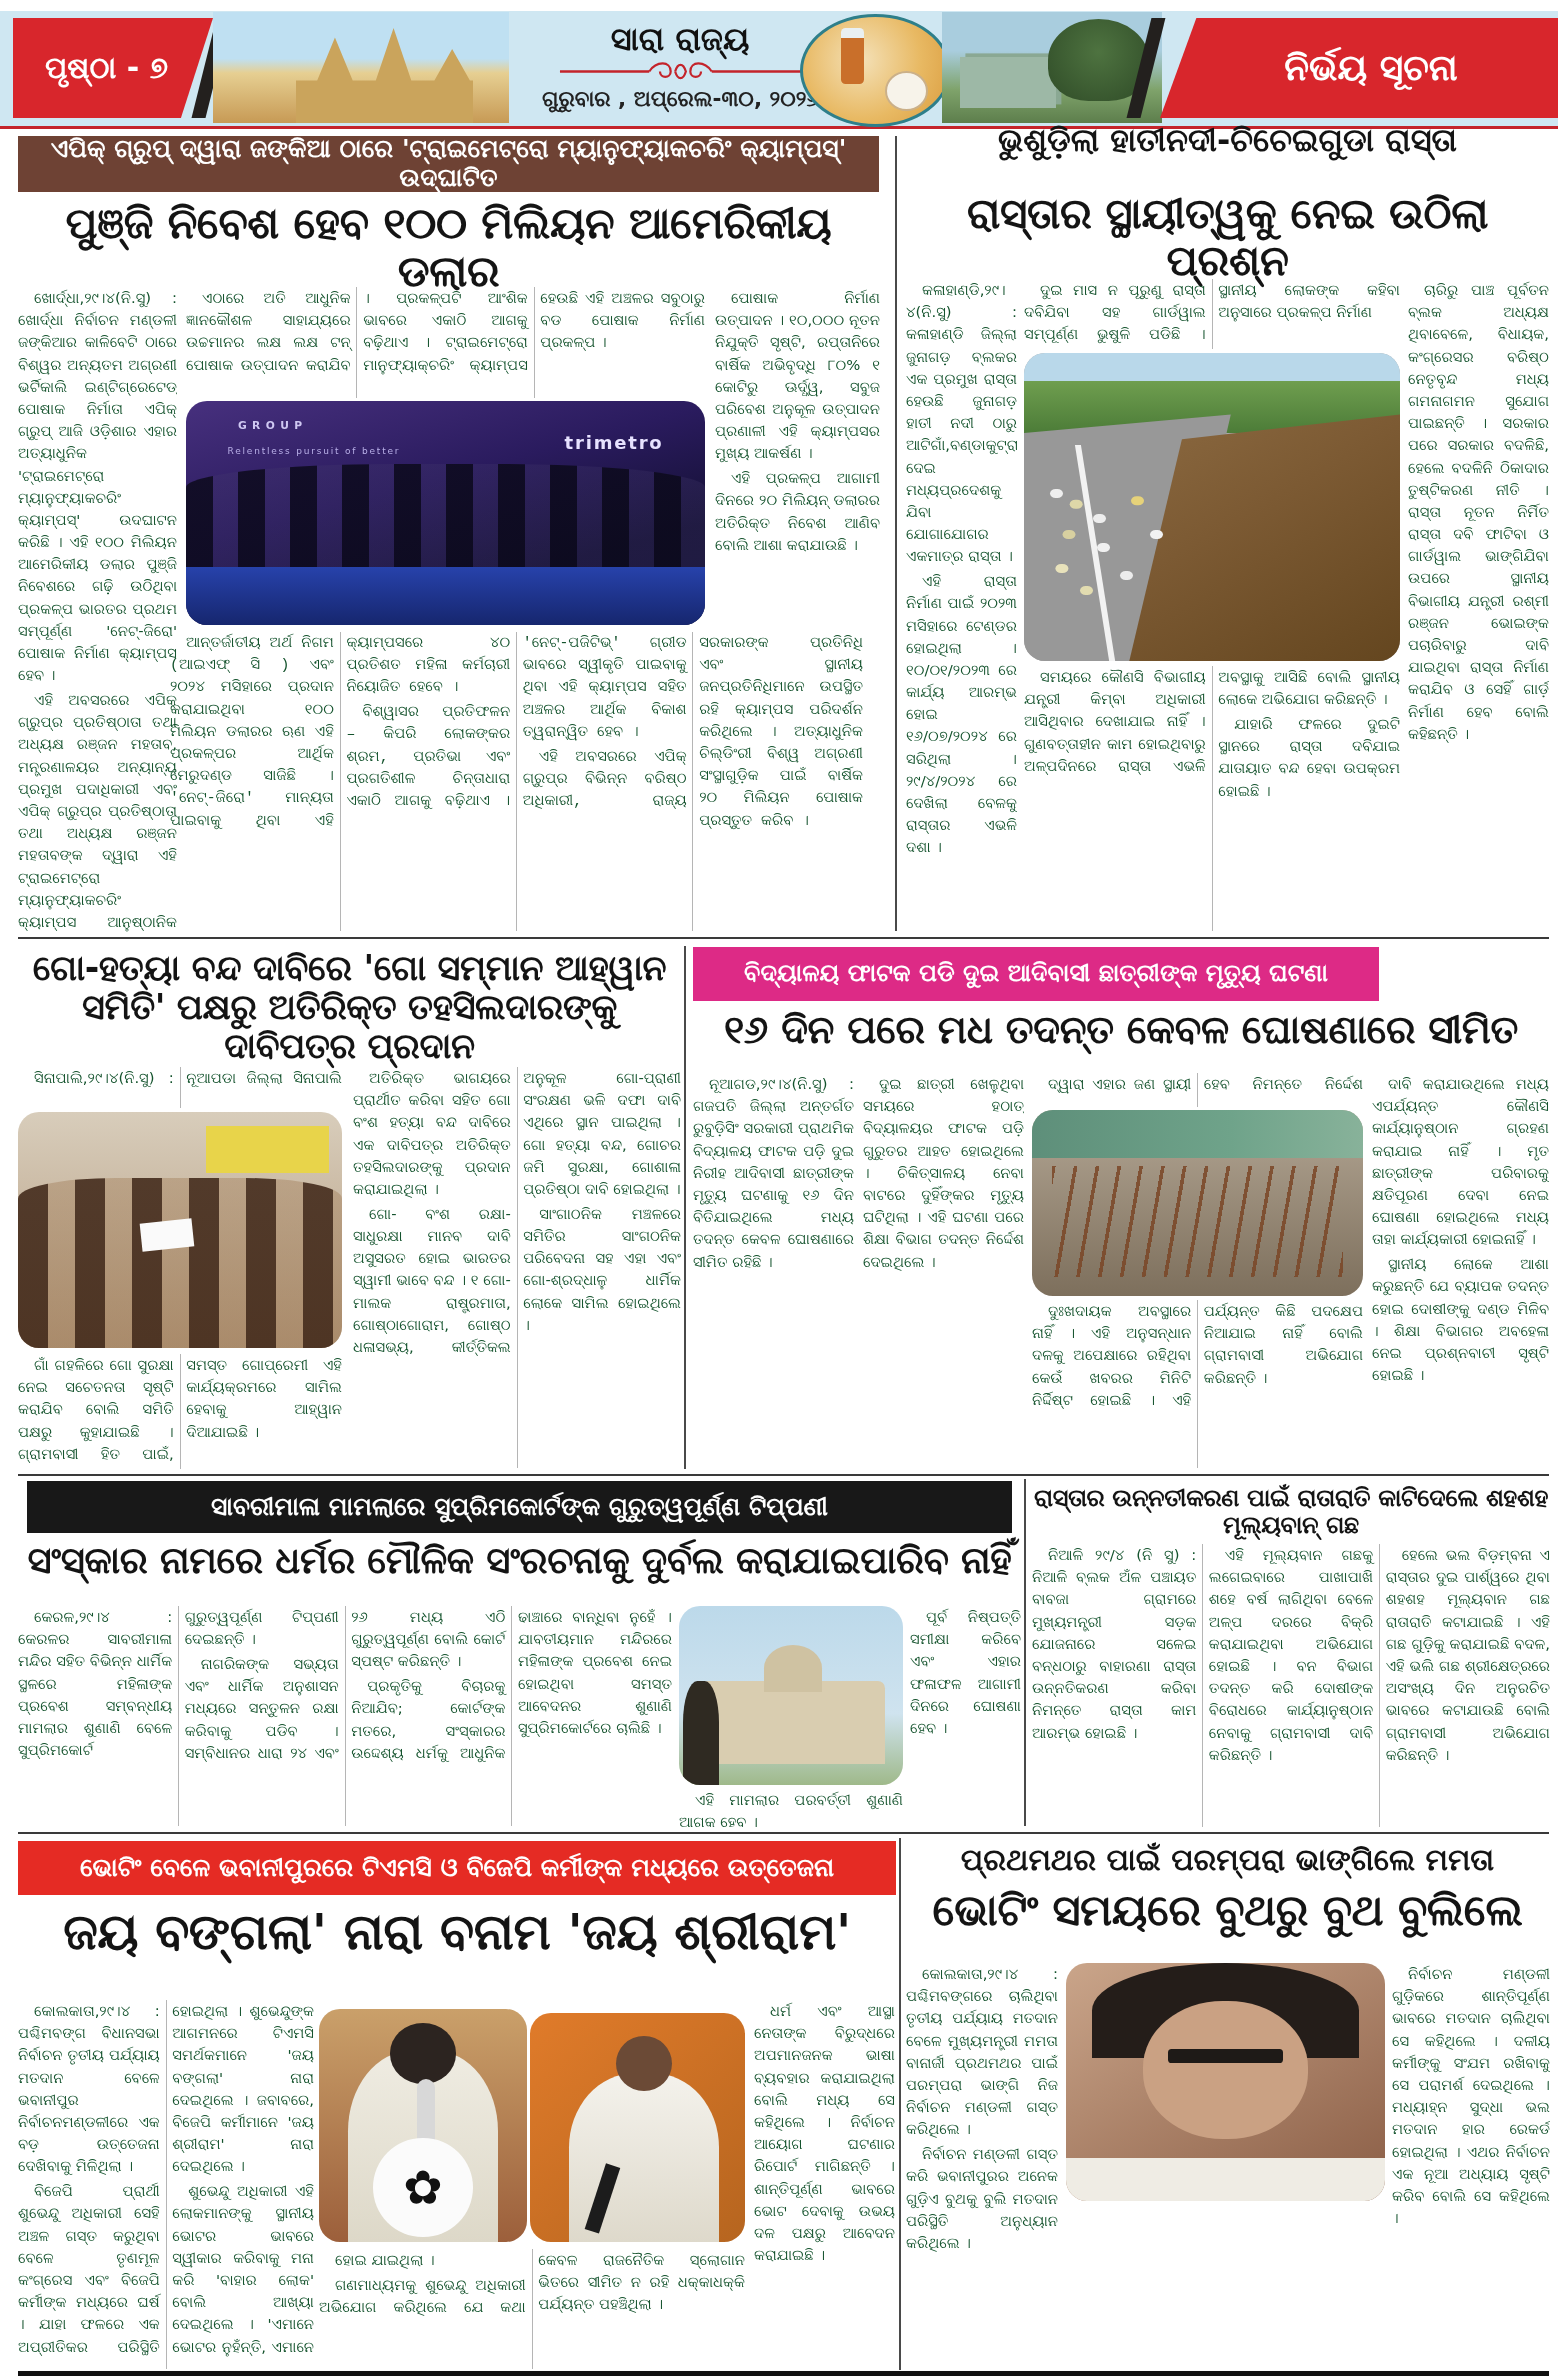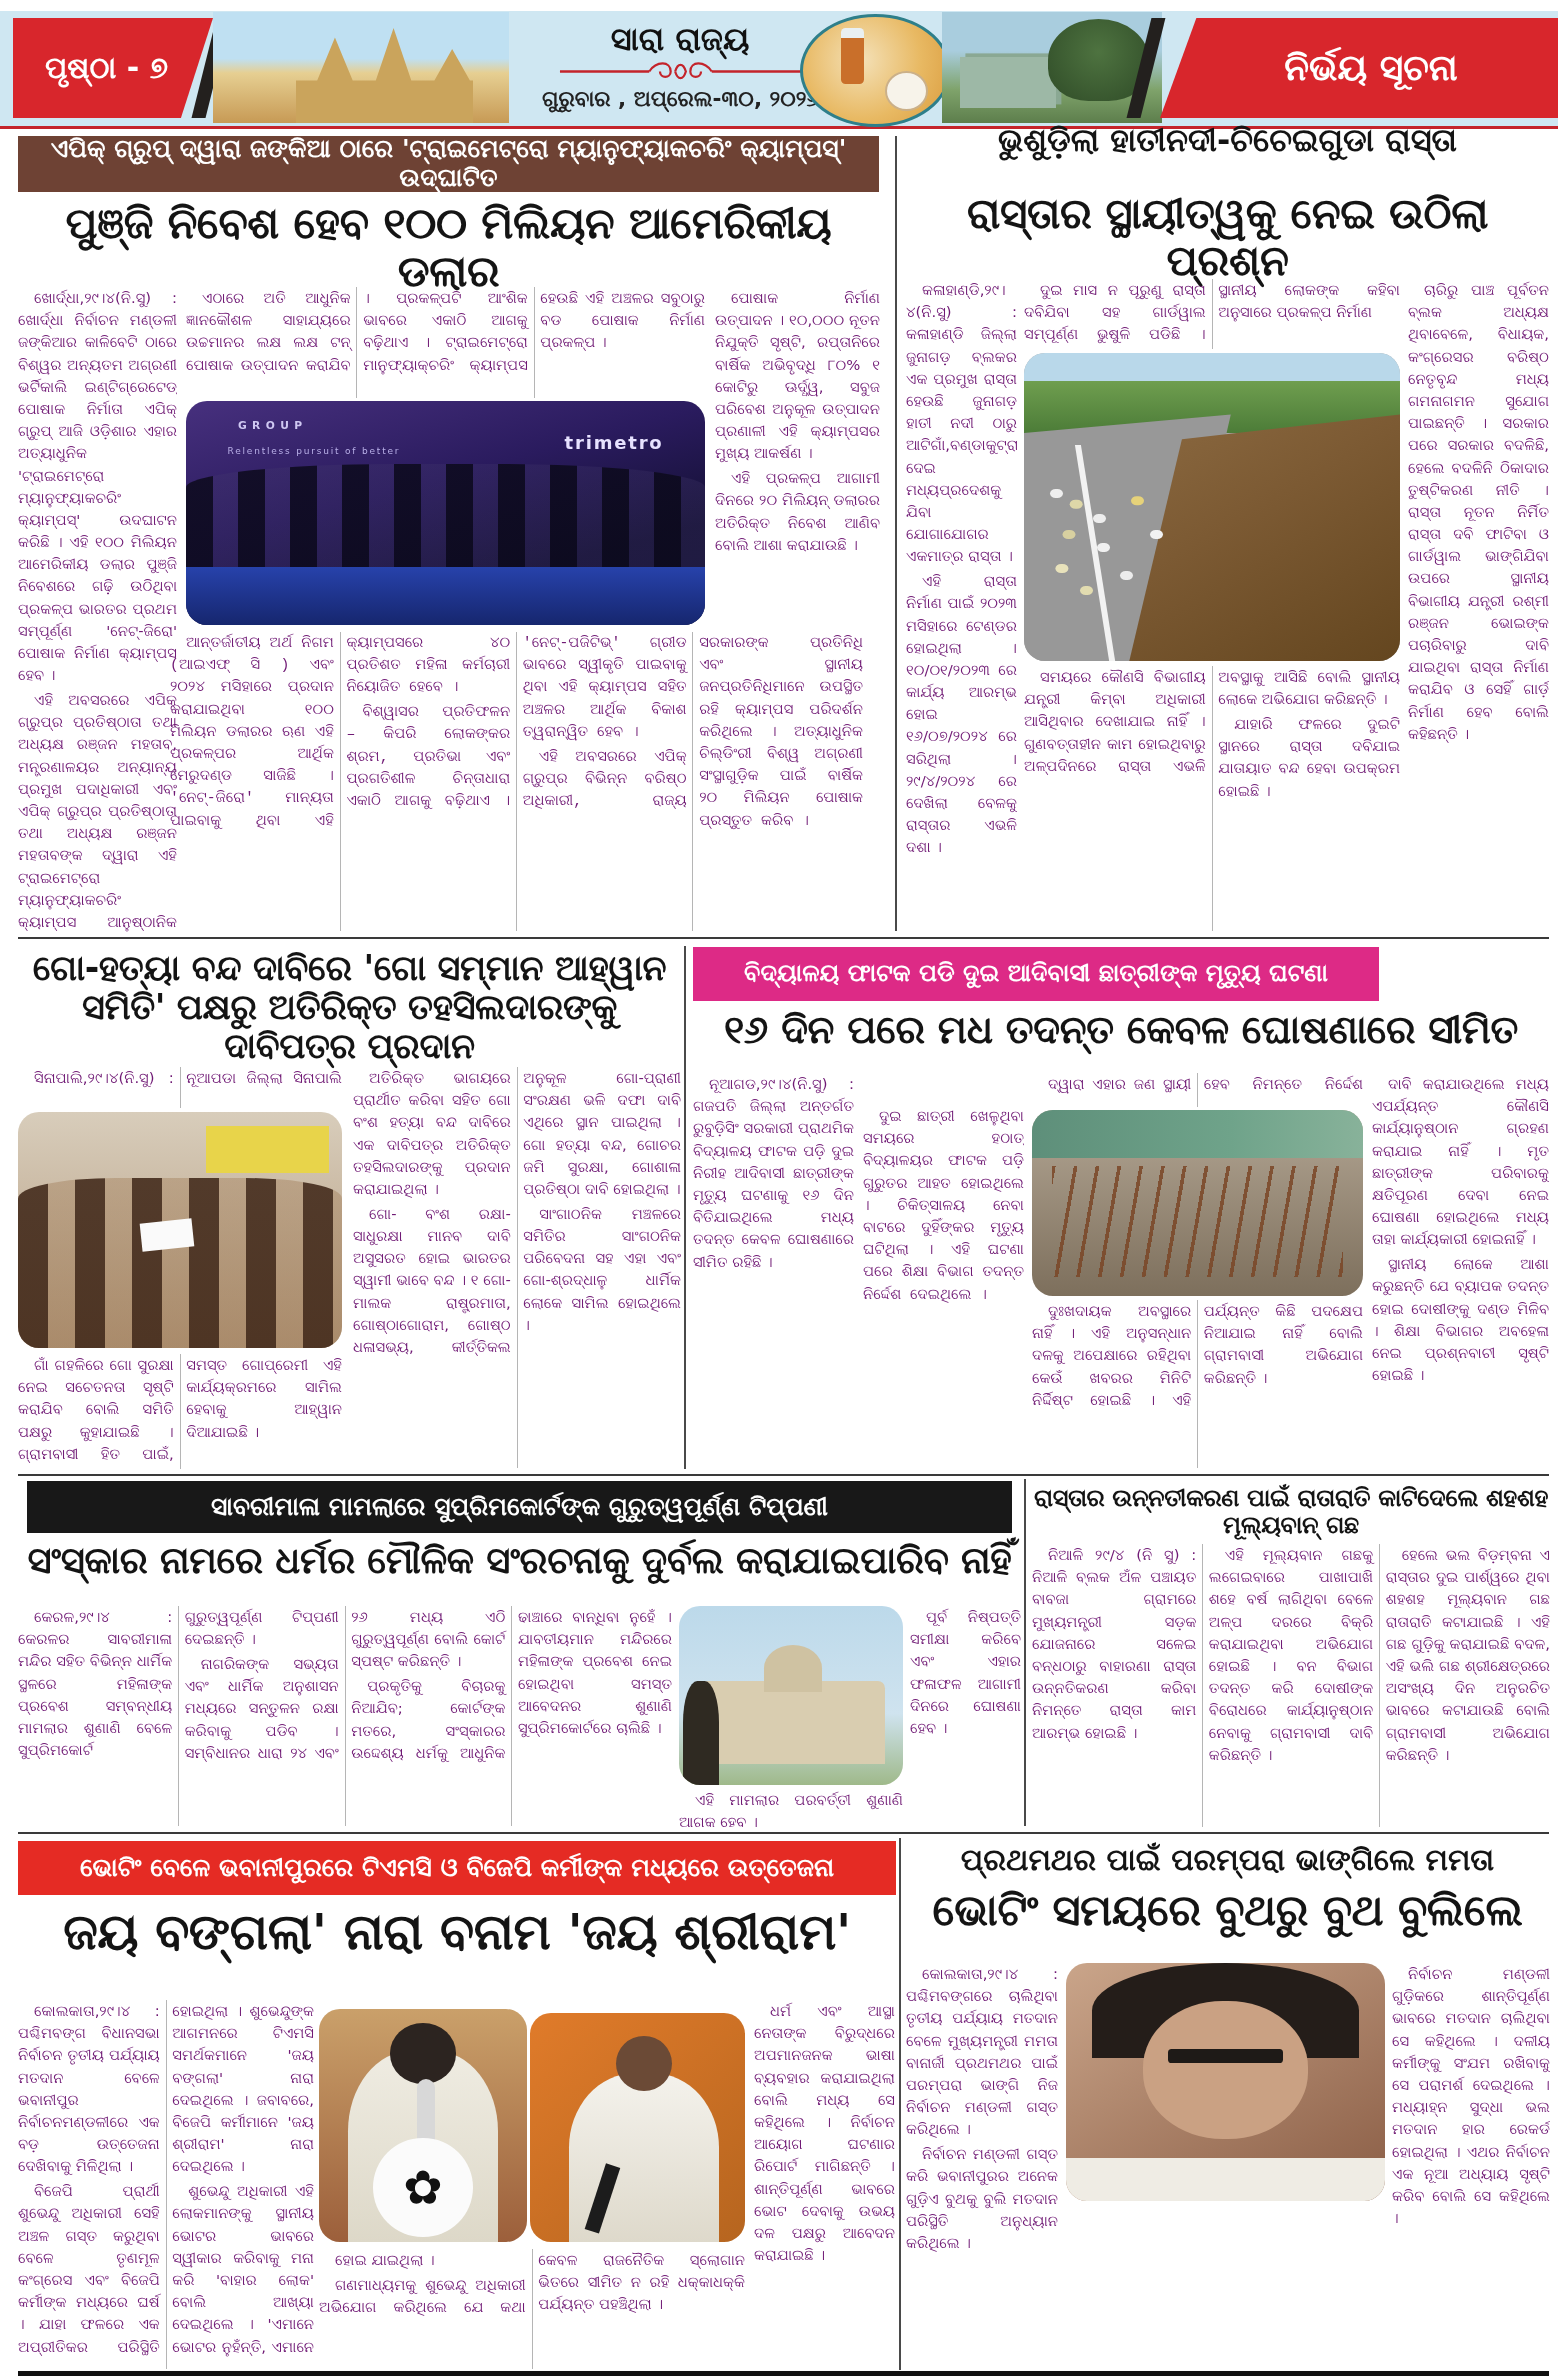--- a/index.html
+++ b/index.html
@@ -29,21 +29,21 @@
   .flourish{left:555px;top:59px;width:251px;height:25px;}
 
   
   .kicker{color:#fff;font-weight:bold;text-align:center;display:flex;align-items:center;justify-content:center;line-height:1.15;}
   .k-a1{background:#6e4234;font-size:25px;}
   .k-a4{background:#dd2a86;font-size:24px;}
   .k-a5{background:#181818;font-size:25px;}
   .k-a7{background:#e52b24;font-size:25px;}
   .headline{font-weight:bold;color:#141414;text-align:center;line-height:1.12;letter-spacing:-0.4px;}
   .topline{font-weight:bold;color:#141414;text-align:center;line-height:1.1;}
-  .body-block{font-size:14.8px;line-height:1.5;text-align:justify;color:#701a75;overflow:hidden;}
+  .body-block{font-size:14.8px;line-height:1.5;text-align:justify;color:#14532d;overflow:hidden;}
   .body-block p{margin:0 0 2.7px 0;text-indent:16px;}
   .c2{column-count:2;column-gap:12.5px;column-rule:0.9px solid #b5b5b5;}
   .c3{column-count:3;column-gap:12.5px;column-rule:0.9px solid #b5b5b5;}
   .c4{column-count:4;column-gap:12.5px;column-rule:0.9px solid #b5b5b5;}
 
   .vdiv{width:1.8px;background:#4a4a4a;}
   .hdiv{height:1.8px;background:#3a3a3a;}
   .botrule{height:4.5px;background:#111;}
 
   
@@ -202,21 +202,21 @@
   <div class="abs body-block c2" style="left:18px;top:1354px;width:324px;height:115px;">
       <p>ଗାଁ ଗହଳିରେ ଗୋ ସୁରକ୍ଷା ନେଇ ସଚେତନତା ସୃଷ୍ଟି କରାଯିବ ବୋଲି ସମିତି ପକ୍ଷରୁ କୁହାଯାଇଛି । ଗ୍ରାମବାସୀ ହିତ ପାଇଁ, ସମସ୍ତ ଗୋପ୍ରେମୀ ଏହି କାର୍ଯ୍ୟକ୍ରମରେ ସାମିଲ ହେବାକୁ ଆହ୍ୱାନ ଦିଆଯାଇଛି ।</p>
     </div>
 
   <div class="abs vdiv" style="left:684px;top:946px;height:523px;"></div>
   <div class="abs kicker k-a4" style="left:693px;top:947px;width:686px;height:54px;">ବିଦ୍ୟାଳୟ ଫାଟକ ପଡି ଦୁଇ ଆଦିବାସୀ ଛାତ୍ରୀଙ୍କ ମୃତ୍ୟୁ ଘଟଣା</div>
   <div class="abs headline" style="left:693px;top:1008px;width:856px;height:56px;font-size:39px;">୧୬ ଦିନ ପରେ ମଧ ତଦନ୍ତ କେବଳ ଘୋଷଣାରେ ସୀମିତ</div>
   <div class="abs body-block" style="left:693px;top:1073px;width:161px;height:396px;">
       <p>ନୂଆଗଡ,୨୯।୪(ନି.ସୁ) : ଗଜପତି ଜିଲ୍ଲା ଅନ୍ତର୍ଗତ ରୁବୁଡ଼ିସିଂ ସରକାରୀ ପ୍ରାଥମିକ ବିଦ୍ୟାଳୟ ଫାଟକ ପଡ଼ି ଦୁଇ ନିରୀହ ଆଦିବାସୀ ଛାତ୍ରୀଙ୍କ ମୃତ୍ୟୁ ଘଟଣାକୁ ୧୬ ଦିନ ବିତିଯାଇଥିଲେ ମଧ୍ୟ ତଦନ୍ତ କେବଳ ଘୋଷଣାରେ ସୀମିତ ରହିଛି ।</p>
     </div>
-  <div class="abs body-block" style="left:863px;top:1106px;width:161px;height:396px;font-family:Liberation Mono, monospace;">
+  <div class="abs body-block" style="left:863px;top:1073px;width:161px;height:396px;">
       <p>ଦୁଇ ଛାତ୍ରୀ ଖେଳୁଥିବା ସମୟରେ ହଠାତ୍ ବିଦ୍ୟାଳୟର ଫାଟକ ପଡ଼ି ଗୁରୁତର ଆହତ ହୋଇଥିଲେ । ଚିକିତ୍ସାଳୟ ନେବା ବାଟରେ ଦୁହିଁଙ୍କର ମୃତ୍ୟୁ ଘଟିଥିଲା । ଏହି ଘଟଣା ପରେ ଶିକ୍ଷା ବିଭାଗ ତଦନ୍ତ ନିର୍ଦ୍ଦେଶ ଦେଇଥିଲେ ।</p>
     </div>
   <div class="abs body-block c2" style="left:1032px;top:1073px;width:331px;height:34px;">
       <p>ଦ୍ୱାରା ଏହାର ଜଣ ସ୍ଥାୟୀ ହେବ ନିମନ୍ତେ ନିର୍ଦ୍ଦେଶ ଦେଇଥିଲେ ।</p>
     </div>
   <div class="abs photo ph-rubble" style="left:1032px;top:1110px;width:331px;height:186px;">
     <div class="wall"></div>
     <div class="rods"></div>
   </div>
   <div class="abs body-block c2" style="left:1032px;top:1300px;width:331px;height:168px;">

